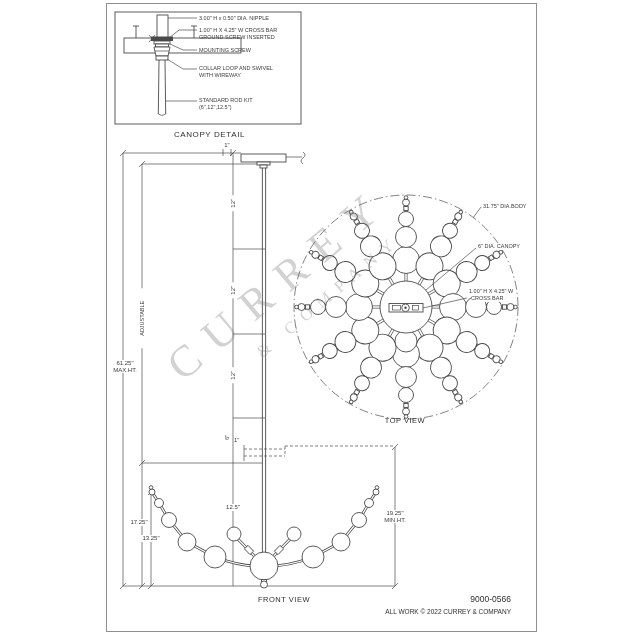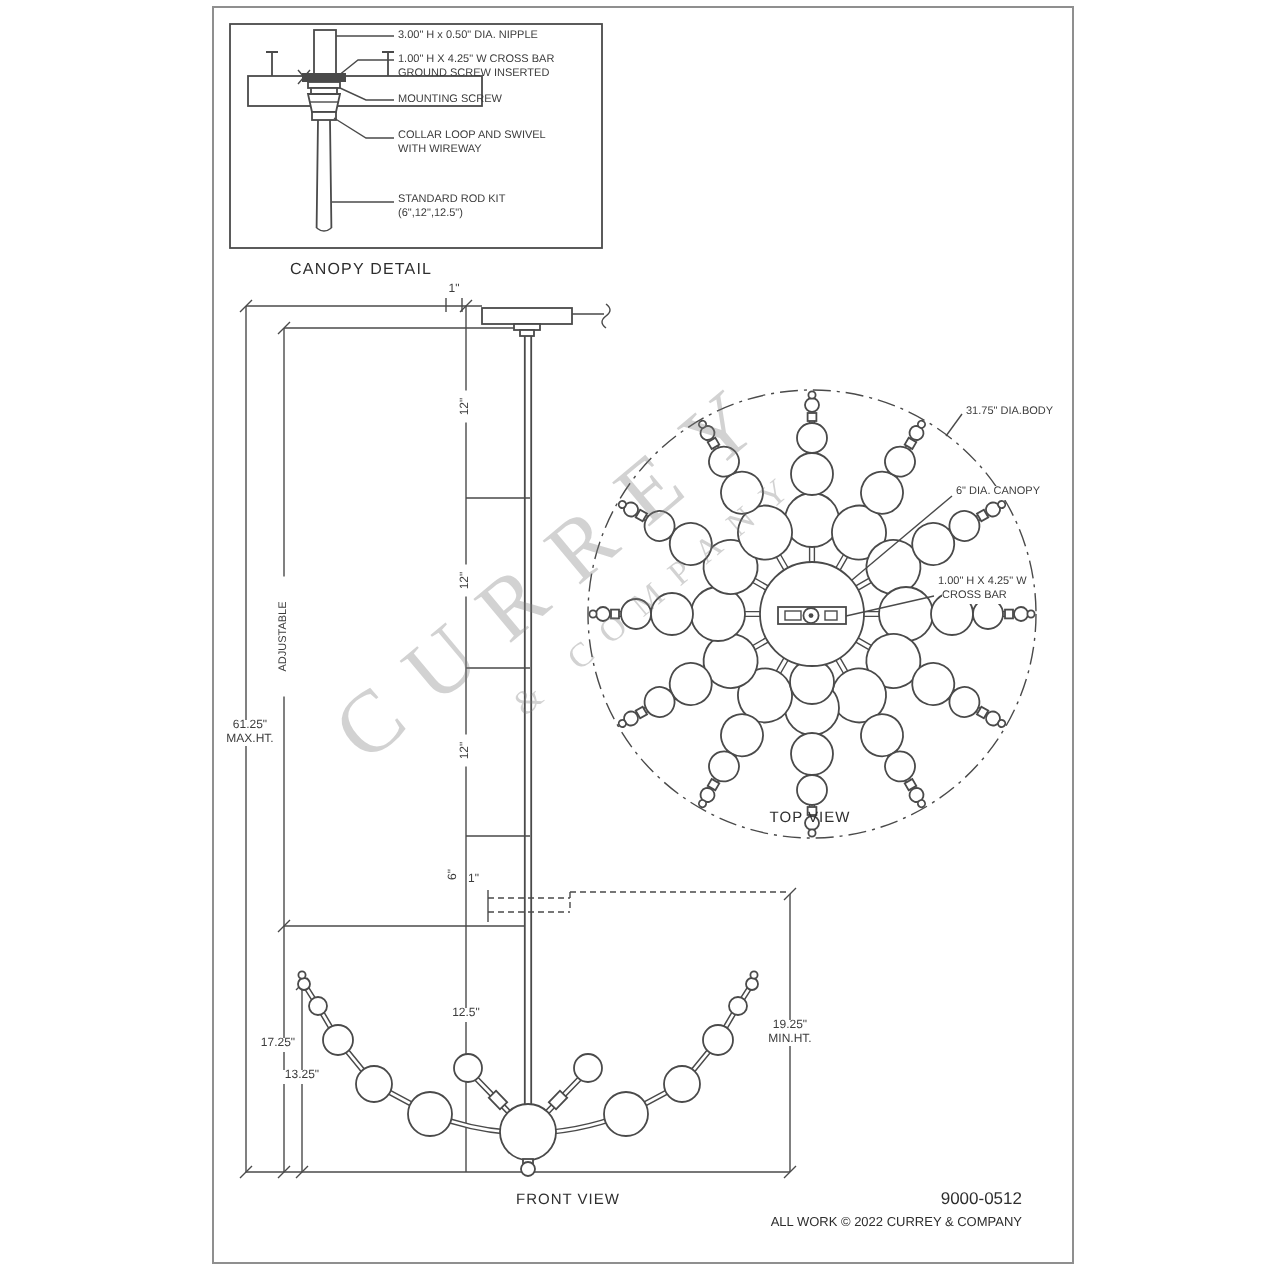--- a/index.html
+++ b/index.html
@@ -12,21 +12,21 @@
   .wh{fill:#fff;stroke:#4a4a4a;stroke-width:.9;}
   .dk{fill:#4a4a4a;stroke:none;}
   .dblA{stroke:#4a4a4a;stroke-width:2.8;fill:none;}
   .dblB{stroke:#fff;stroke-width:1.3;fill:none;}
   .dash{stroke-dasharray:3 2;}
   .cdash{stroke-dasharray:9 3 1.5 3;}
   
   .lbl{position:absolute;font-size:5.5px;line-height:6.5px;white-space:nowrap;color:#3c3c3c;z-index:3;}
   .dim{position:absolute;font-size:6px;line-height:6.5px;white-space:nowrap;color:#3c3c3c;background:#fff;z-index:3;text-align:center;}
   .rot{transform:rotate(-90deg);}
-  .ttl{position:absolute;font-size:8px;letter-spacing:.6px;color:#2e2e2e;text-align:left;z-index:3;}
+  .ttl{position:absolute;font-size:8px;letter-spacing:.6px;color:#2e2e2e;text-align:right;z-index:3;}
   .vttl{position:absolute;font-size:7.5px;letter-spacing:.5px;color:#2e2e2e;text-align:center;z-index:3;}
   .foot{position:absolute;text-align:right;color:#2e2e2e;z-index:3;}
   .watermark{position:absolute;left:26px;top:252px;width:310px;transform:rotate(-40deg);z-index:2;pointer-events:none;text-align:center;font-family:"Liberation Serif",serif;color:rgba(125,125,125,.35);}
   .wm1{font-size:44px;letter-spacing:16px;line-height:48px;}
   .wm2{font-size:17px;letter-spacing:9px;line-height:20px;margin-top:8px;margin-left:60px;}
 </style>
 </head>
 <body>
 
 <div class="sheet">
@@ -198,18 +198,18 @@
   <div class="dim" style="left:274px;top:506px;width:28px;">
     <span>19.25"</span><br>
     <span>MIN.HT.</span>
   </div>
   <div class="vttl" style="left:127px;top:591px;width:100px;">FRONT VIEW</div>
 
   <span class="lbl" style="left:376px;top:199px;background:#fff;">31.75" DIA.BODY</span>
   <span class="lbl" style="left:371px;top:239px;background:#fff;">6" DIA. CANOPY</span>
   <span class="lbl" style="left:362px;top:284px;background:#fff;">1.00" H X 4.25" W</span>
   <span class="lbl" style="left:364px;top:291px;background:#fff;">CROSS BAR</span>
-  <div class="vttl" style="left:258px;top:400px;width:80px;">TOP VIEW</div>
-
-  <div class="foot" style="right:25px;top:590px;font-size:8.5px;">9000-0512</div>
+  <div class="vttl" style="left:258px;top:412px;width:80px;">TOP VIEW</div>
+
+  <div class="foot" style="right:25px;top:590px;font-size:8.5px;">9000-0566</div>
   <div class="foot" style="right:25px;top:604px;font-size:6.5px;">ALL WORK © 2022 CURREY &amp; COMPANY</div>
 
 </div>
 
 </body></html>

